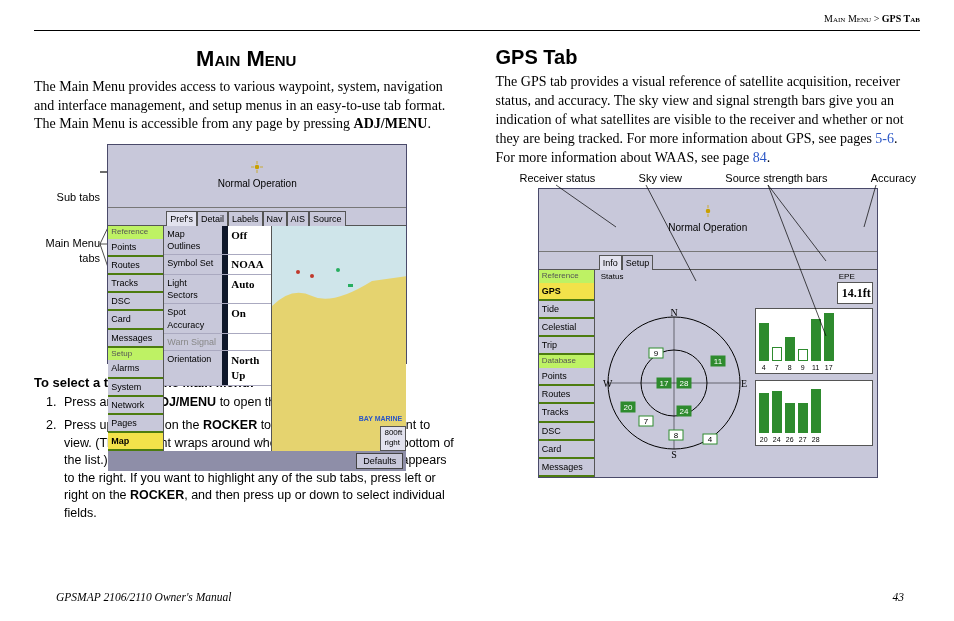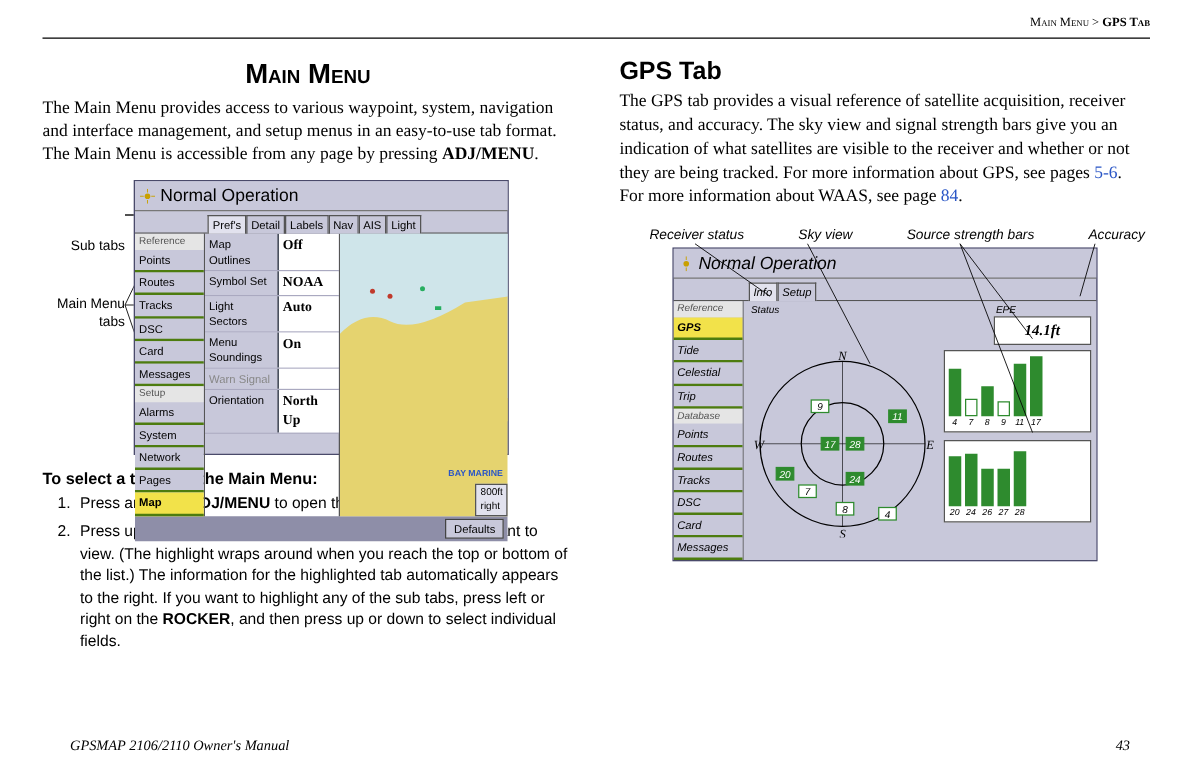--- a/index.html
+++ b/index.html
@@ -20,59 +20,59 @@
 
   
   .fig1-wrap { position: relative; height: 220px; margin: 10px 0 4px 0; display:flex; justify-content:center; }
   .callout-left { position: absolute; left: 0; font-family: Arial, sans-serif; font-size: 11px; text-align: right; width: 66px; }
   .callout-left.subtabs { top: 22px; margin-top: 24px; }
   .callout-left.mmtabs { top: 92px; }
   .leader { stroke: #000; stroke-width: 0.7; fill: none; }
   .fig1-svg-overlay { position:absolute; left:0; top:0; pointer-events:none; }
 
   .win { position: relative; width: 300px; border: 1px solid #4a4a6a; background: #c8c8da; font-family: Tahoma, Arial, sans-serif; font-size: 9px; }
-  .win-title { display:flex; align-items:center; gap:4px; background: linear-gradient(#c8c8da,#c8c8da); padding: 2px 4px; font-size: 14px; border-bottom:1px solid #777; }
+  .win-title { display:flex; align-items:center; gap:4px; background: linear-gradient(#c8c8da,#c8c8da); padding: 16px 4px; font-size: 10px; border-bottom:1px solid #777;flex-direction:column; }
   .gps-icon { width: 12px; height: 12px; display:inline-flex; align-items:center; justify-content:center; color:#c9a000; }
   .subtabs-row { display:flex; gap:0; padding: 2px 2px 0 58px; }
   .subtab { border:1px solid #555; border-bottom:none; padding:1px 3px; background:#c8c8da; position:relative; top:1px; }
   .subtab.active { background:#e2e2ee; }
   .win-body { display:flex; border-top:1px solid #555; }
   .sidebar { width:56px; display:flex; flex-direction:column; border-right:1px solid #555; font-size:9px; }
-  .sidebar .grp { color:#555; font-size:8px; padding:1px 3px; background:#e5e5e5; }
+  .sidebar .grp { color:#555; font-size:8px; padding:1px 3px; background:#bef264; }
   .sidebar .item { padding:2px 3px; background:#c8c8da; border-bottom:2px solid #4d7c0f; }
   .sidebar .item.sel { background:#f2e24a; font-weight:bold; }
   .settings { width: 108px; display:flex; flex-direction:column; border-right:1px solid #555; }
   .settings .row { display:flex; border-bottom:1px solid #aaa9c0; }
   .settings .lbl { width:58px; padding:2px 3px; background:#c8c8da; font-size:9px; }
   .settings .muted { color:#888; }
-  .settings .val { flex:1; padding:2px 3px; background:#fff; font-family:"Times New Roman",serif; font-weight:bold; font-size:11px; border-left:1px solid #0f172a; }
+  .settings .val { flex:1; padding:2px 3px; background:#fff; font-family:"Times New Roman",serif; font-weight:bold; font-size:11px; border-left:6px solid #0f172a; }
   .mapview { flex:1; position:relative; background: linear-gradient(180deg,#cfe5ea 0%, #cfe5ea 58%, #e5d36f 58%, #e5d36f 100%); }
   .river-lbl, .marine-lbl { position:absolute; font-size:7px; color:#2a56c6; font-weight:bold; }
   .river-lbl { top:14px; right:6px; }
   .marine-lbl { bottom:28px; right:4px; color:#2a56c6; }
   .northarrow { position:absolute; top:4px; right:26px; width:12px; height:12px; }
   .map-footer { position:absolute; bottom:0; right:0; background:#e2e2ee; font-size:8px; padding:1px 3px; border:1px solid #555; }
   .dock { display:flex; justify-content:flex-end; padding:2px 3px; background:#8e8ea8;align-items:center; }
   .dock .btn { background:#c8c8da; border:1px solid #444; font-size:9px; padding:1px 6px; }
 
   
-  .fig2-wrap { position:relative; margin-top:14px;font-style:italic; }
+  .fig2-wrap { position:relative; margin-top:4px; }
   .fig2-labels { display:flex; justify-content:space-between; font-family:Arial,sans-serif; font-size:11px; margin: 0 4px 2px 24px; }
   .fig2-svg-overlay { position:absolute; left:0; top:0; pointer-events:none; }
 
   .win2 { width: 340px; }
   .win2 .gps-body { display:flex; border-top:1px solid #555; }
   .win2 .subtabs-row { padding-left:60px; }
   .sky-pane { flex:1; background:#c8c8da; position:relative; padding:4px; }
   .status-row { display:flex; gap:6px; margin-bottom:4px; }
   .panel-box { background:#fff; border:1px solid #555; font-family:"Times New Roman",serif; font-weight:bold; font-size:12px; padding:2px 4px; }
   .panel-lbl { font-size:8px; position:absolute; top:-2px; }
   .status-wrap { position:relative; flex:1; }
   .status-wrap .panel-lbl { left:2px; }
-  .epe-wrap { position:relative; width:78px; }
+  .epe-wrap { position:relative; width:36px; }
   .epe-wrap .panel-lbl { left:2px; }
   .sky-bars { display:flex; gap:6px; }
   .skyview { width:150px; height:150px; position:relative; }
   .bar-col { flex:1; display:flex; flex-direction:column; gap:6px; }
   .bars-box { background:#fff; border:1px solid #555; height:66px; position:relative; display:flex; align-items:flex-end; gap:3px; padding:3px 3px 12px 3px; }
   .bar { width:10px; background:#2e8b2e; }
   .bar.hollow { background:#fff; border:1px solid #2e8b2e; }
   .bar-lbl { position:absolute; bottom:1px; font-size:7px; display:flex; gap:3px; left:3px; }
   .bar-lbl span { width:10px; text-align:center; }
 
@@ -120,21 +120,21 @@
                 </svg>
             </span>
             <span>Normal Operation</span>
           </div>
           <div class="subtabs-row" id="fig1-subtabs">
               <div class="subtab active">Pref's</div>
               <div class="subtab">Detail</div>
               <div class="subtab">Labels</div>
               <div class="subtab">Nav</div>
               <div class="subtab">AIS</div>
-              <div class="subtab">Light</div>
+              <div class="subtab">Source</div>
             </div>
           <div class="win-body">
             <div class="sidebar" id="fig1-sidebar">
                 <div class="grp">Reference</div>
                 <div class="item">Points</div>
                 <div class="item">Routes</div>
                 <div class="item">Tracks</div>
                 <div class="item">DSC</div>
                 <div class="item">Card</div>
                 <div class="item">Messages</div>
@@ -152,21 +152,21 @@
                 </div>
                 <div class="row">
                   <div class="lbl">Symbol Set</div>
                   <div class="val">NOAA</div>
                 </div>
                 <div class="row">
                   <div class="lbl">Light Sectors</div>
                   <div class="val">Auto</div>
                 </div>
                 <div class="row">
-                  <div class="lbl">Menu Soundings</div>
+                  <div class="lbl">Spot Accuracy</div>
                   <div class="val">On</div>
                 </div>
                 <div class="row">
                   <div class="lbl muted">Warn Signal</div>
                   <div class="val"></div>
                 </div>
                 <div class="row">
                   <div class="lbl">Orientation</div>
                   <div class="val">North Up</div>
                 </div>

